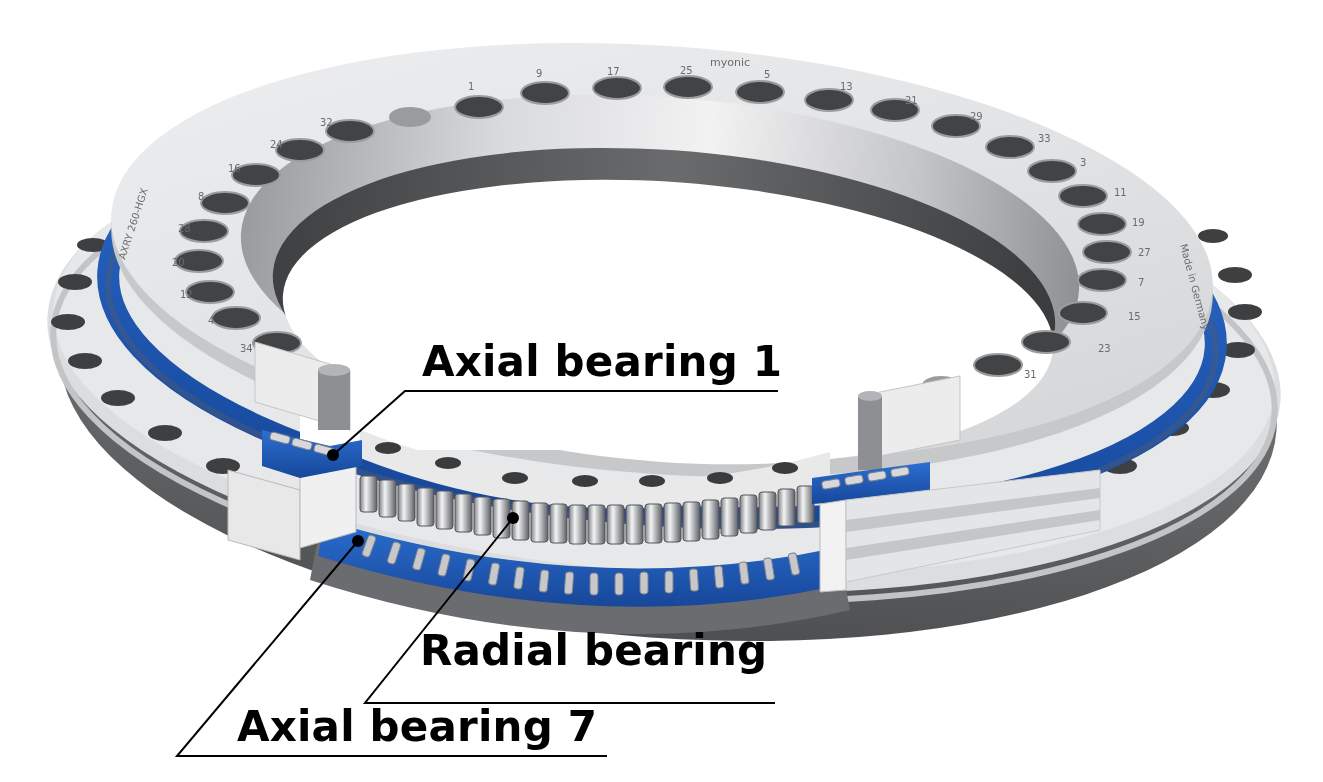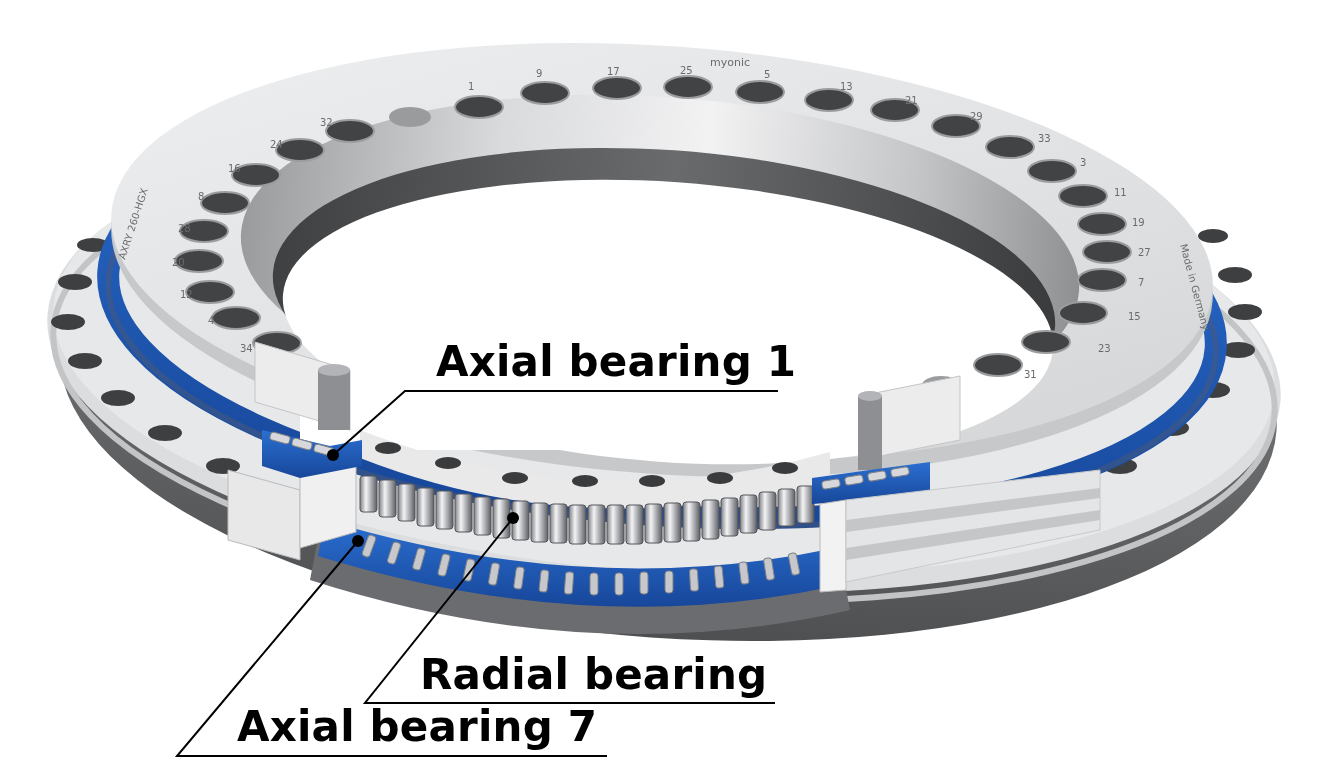--- a/index.html
+++ b/index.html
@@ -263,15 +263,15 @@
     <polyline points="513,518 365,703 775,703"></polyline>
     <polyline points="358,541 177,756 607,756"></polyline>
   </g>
   <g fill="#000">
     <circle cx="333" cy="455" r="6"></circle>
     <circle cx="513" cy="518" r="6"></circle>
     <circle cx="358" cy="541" r="6"></circle>
   </g>
 </svg>
 
-<div class="label" style="left:422px; top:341px;margin-left:14px;">Axial bearing 1</div>
-<div class="label" style="left:420px; top:654px;">Radial bearing</div>
+<div class="label" style="left:422px; top:341px;">Axial bearing 1</div>
+<div class="label" style="left:420px; top:630px;">Radial bearing</div>
 <div class="label" style="left:237px; top:706px;">Axial bearing 7</div>
 
 </body></html>

